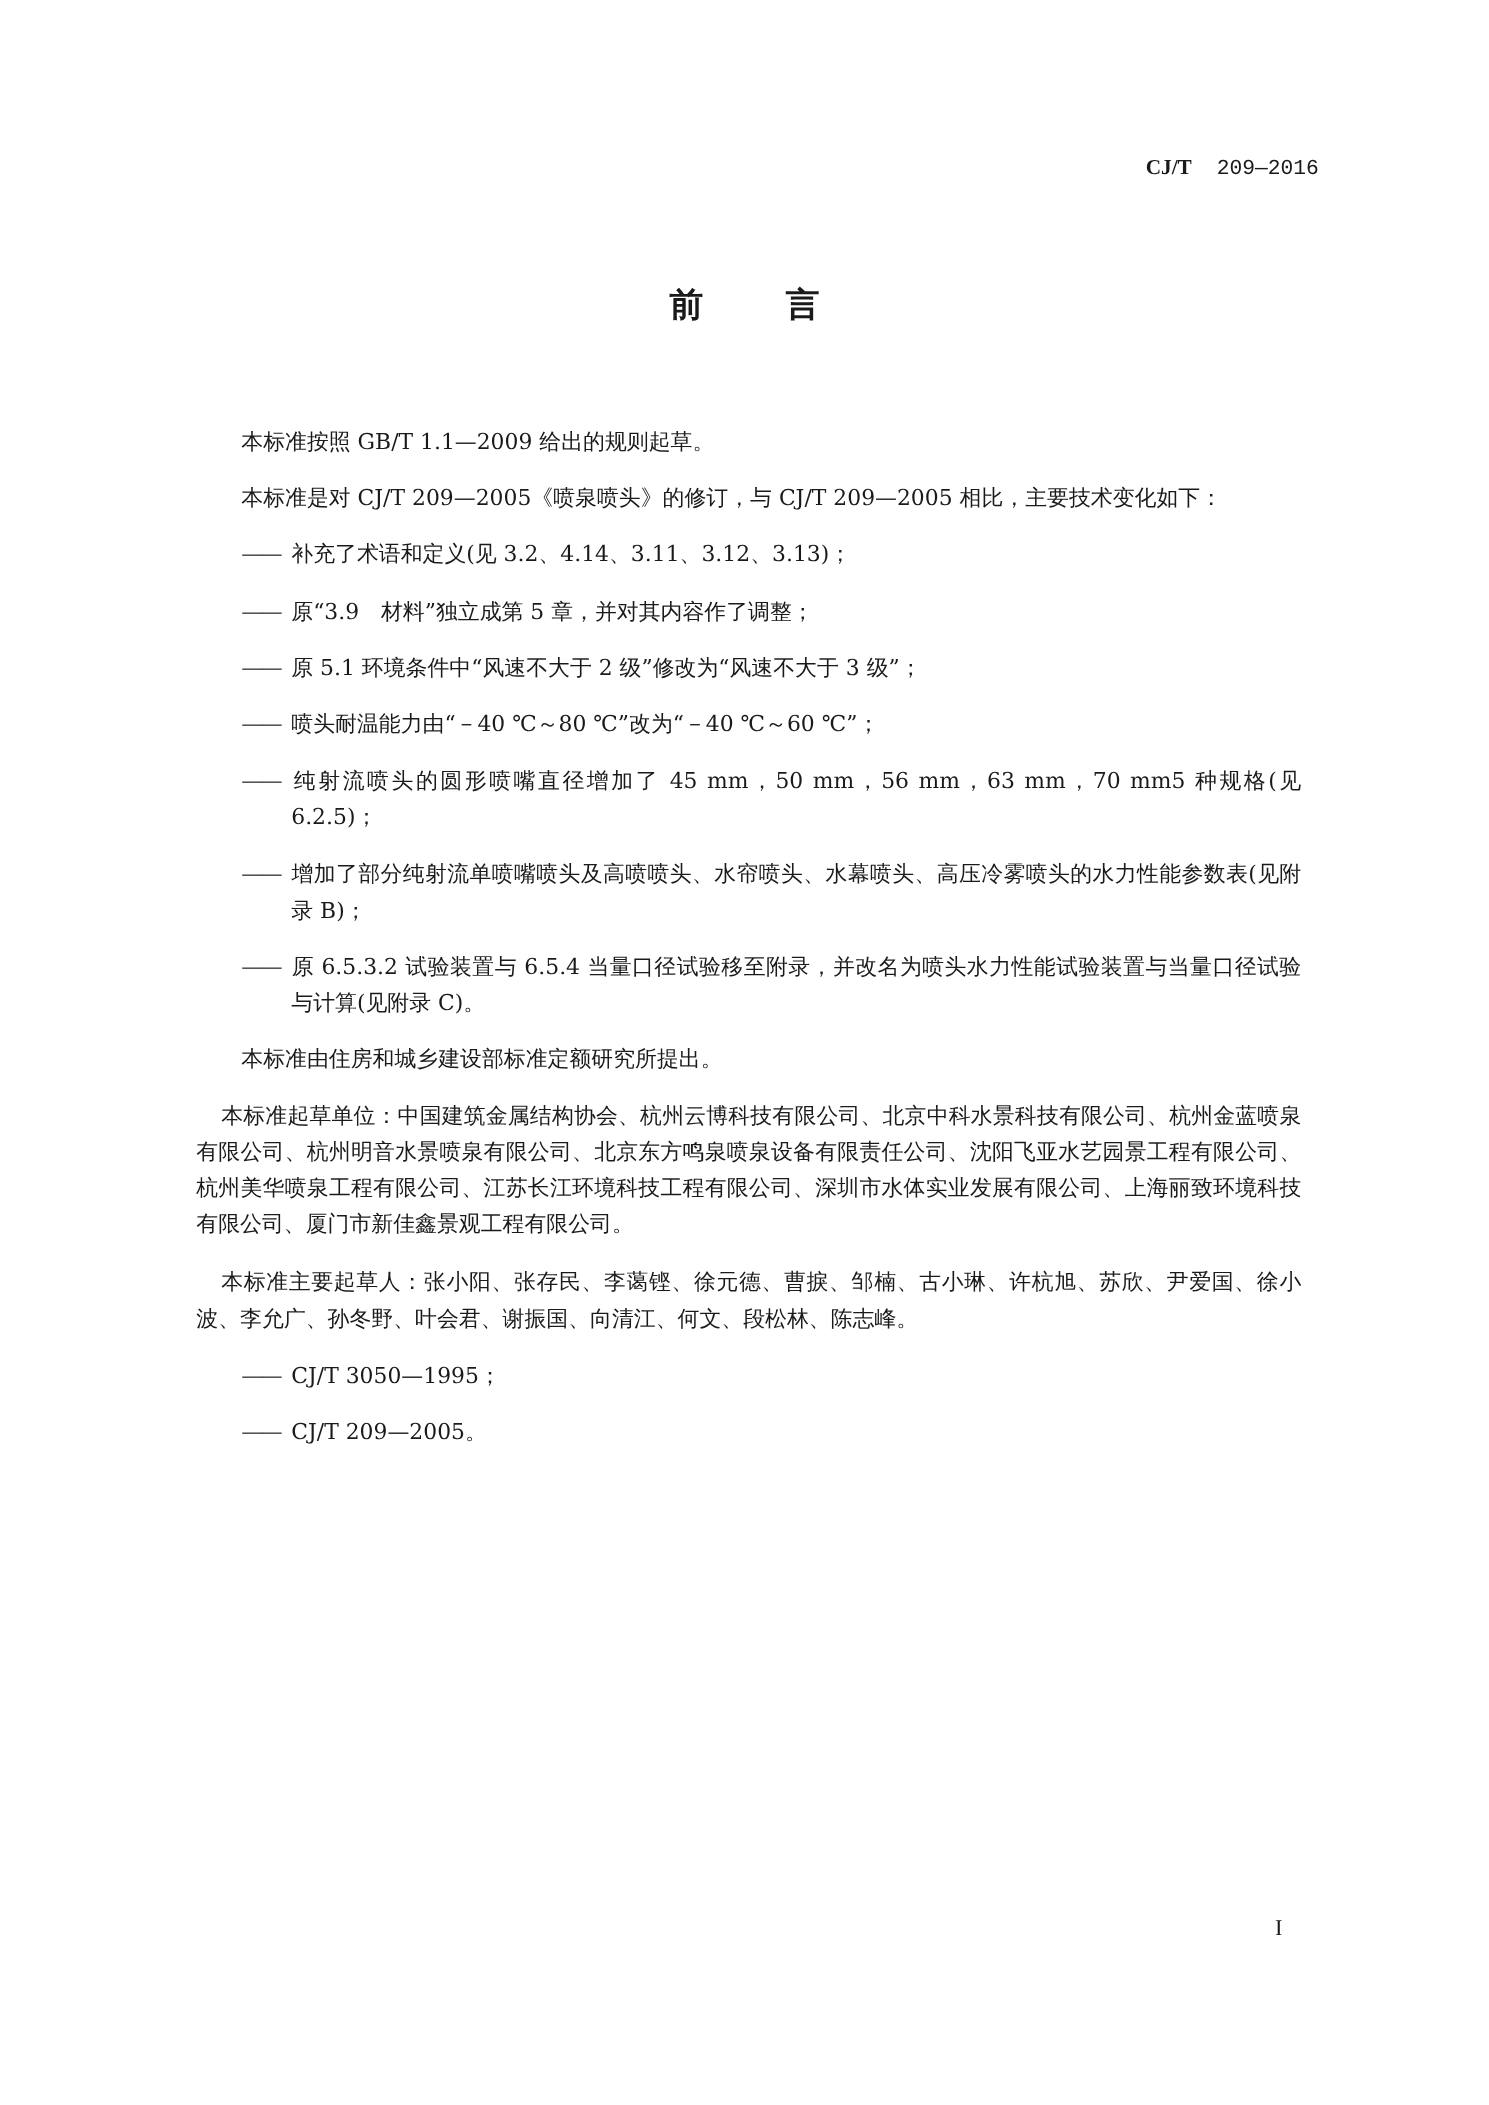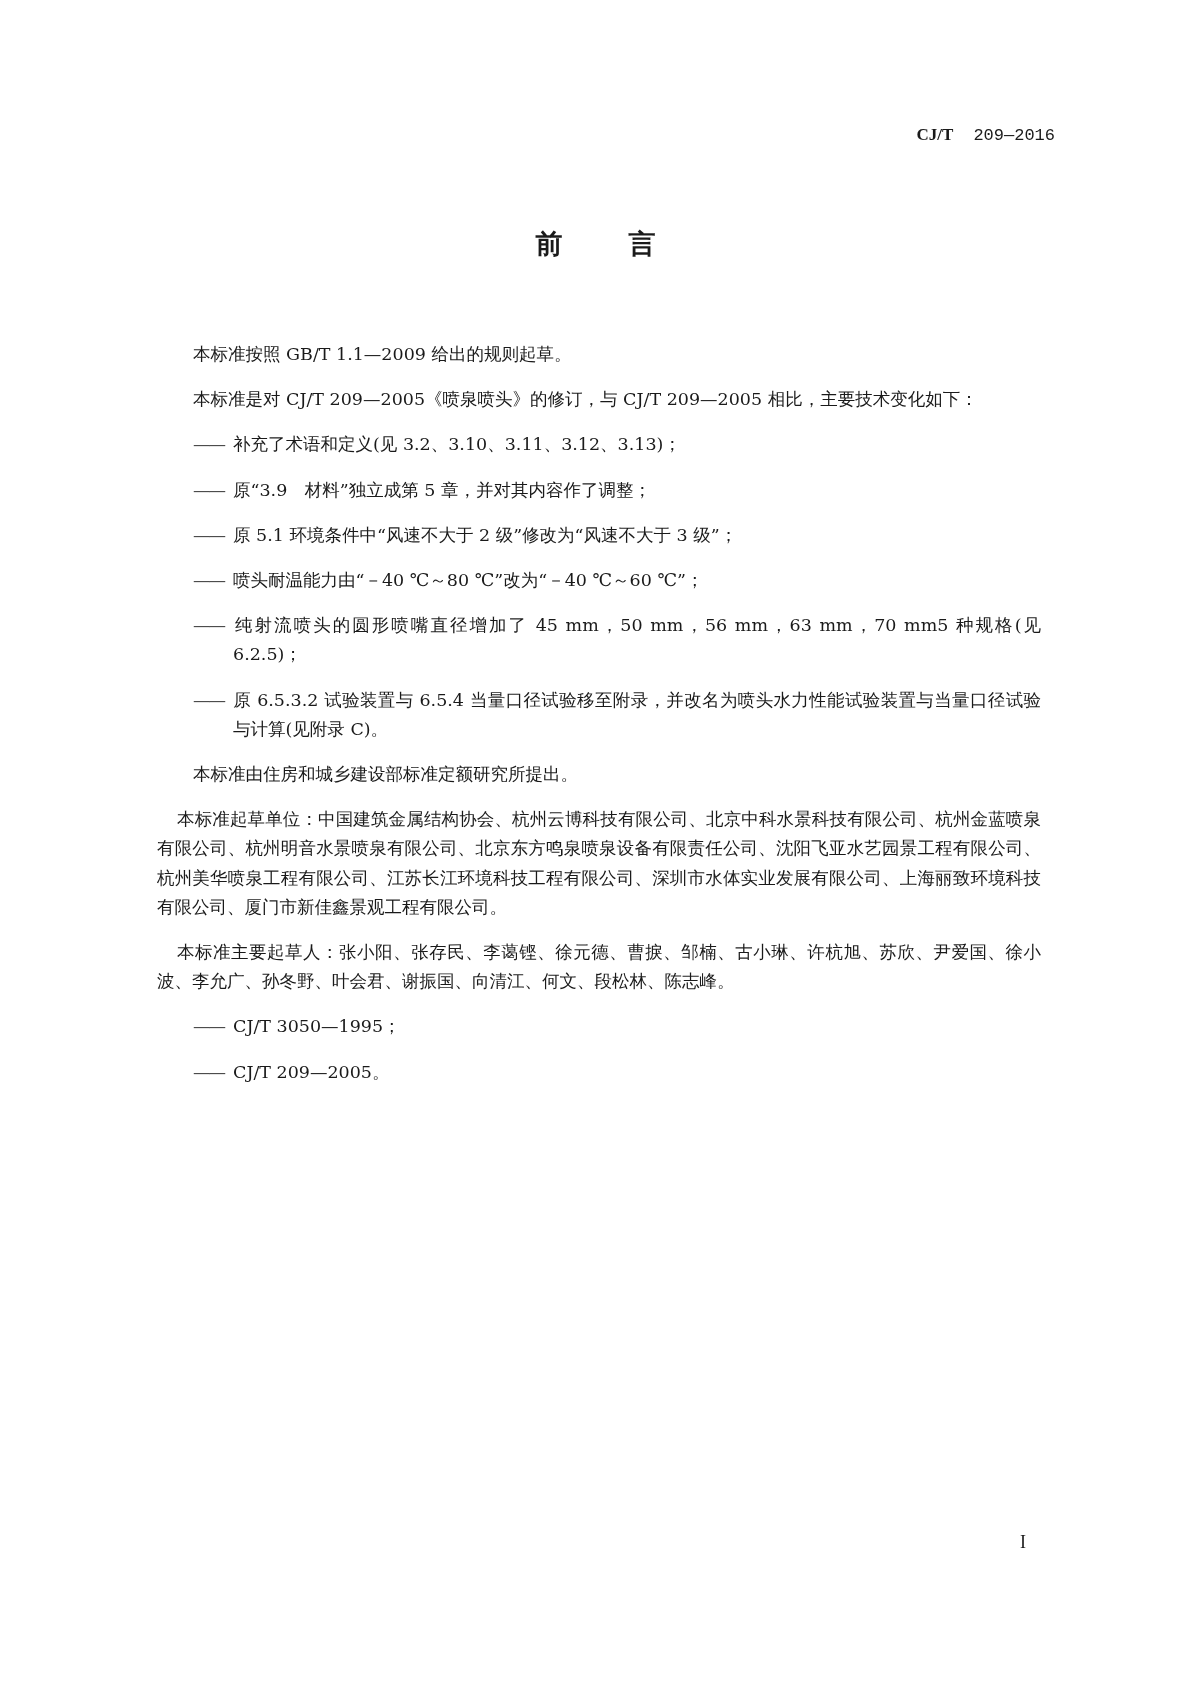--- a/index.html
+++ b/index.html
@@ -21,28 +21,29 @@
 
 <div class="std-header" data-name="standard-number-header">
   <span class="code" data-name="standard-code">CJ/T</span><span class="num" data-name="standard-year">209—2016</span>
 </div>
 
 <div class="title" data-name="page-title">前言</div>
 
 <div class="body" data-name="foreword-body">
   <p class="p" data-name="paragraph-drafting-rules">本标准按照 GB/T 1.1—2009 给出的规则起草。</p>
   <p class="p" data-name="paragraph-revision-summary">本标准是对 CJ/T 209—2005《喷泉喷头》的修订，与 CJ/T 209—2005 相比，主要技术变化如下：</p>
-  <p class="p item" data-name="change-item"><span class="lead" data-name="dash-marker">——</span><span data-name="change-item-text">补充了术语和定义(见 3.2、3.10、3.11、3.12、3.13)；</span></p>
+  <p class="p item" data-name="change-item"><span class="lead" data-name="dash-marker">——</span><span data-name="change-item-text">补充了术语和定义(见 3.2、4.14、3.11、3.12、3.13)；</span></p>
   <p class="p item" data-name="change-item"><span class="lead" data-name="dash-marker">——</span><span data-name="change-item-text">原“3.9　材料”独立成第 5 章，并对其内容作了调整；</span></p>
   <p class="p item" data-name="change-item"><span class="lead" data-name="dash-marker">——</span><span data-name="change-item-text">原 5.1 环境条件中“风速不大于 2 级”修改为“风速不大于 3 级”；</span></p>
   <p class="p item" data-name="change-item"><span class="lead" data-name="dash-marker">——</span><span data-name="change-item-text">喷头耐温能力由“－40 ℃～80 ℃”改为“－40 ℃～60 ℃”；</span></p>
   <p class="p item" data-name="change-item"><span class="lead" data-name="dash-marker">——</span><span data-name="change-item-text">纯射流喷头的圆形喷嘴直径增加了 45 mm，50 mm，56 mm，63 mm，70 mm5 种规格(见 6.2.5)；</span></p>
+  <p class="p item" data-name="change-item"><span class="lead" data-name="dash-marker">——</span><span data-name="change-item-text">增加了部分纯射流单喷嘴喷头及高喷喷头、水帘喷头、水幕喷头、高压冷雾喷头的水力性能参数表(见附录 B)；</span></p>
   <p class="p item" data-name="change-item"><span class="lead" data-name="dash-marker">——</span><span data-name="change-item-text">原 6.5.3.2 试验装置与 6.5.4 当量口径试验移至附录，并改名为喷头水力性能试验装置与当量口径试验与计算(见附录 C)。</span></p>
   <p class="p" data-name="paragraph-proposed-by">本标准由住房和城乡建设部标准定额研究所提出。</p>
-  <p class="p" data-name="paragraph-drafting-units" style="text-indent: 20px;">本标准起草单位：中国建筑金属结构协会、杭州云博科技有限公司、北京中科水景科技有限公司、杭州金蓝喷泉有限公司、杭州明音水景喷泉有限公司、北京东方鸣泉喷泉设备有限责任公司、沈阳飞亚水艺园景工程有限公司、杭州美华喷泉工程有限公司、江苏长江环境科技工程有限公司、深圳市水体实业发展有限公司、上海丽致环境科技有限公司、厦门市新佳鑫景观工程有限公司。</p>
+  <p class="p" data-name="paragraph-drafting-units" style="text-indent: 20px; font-family: Liberation Mono, monospace;">本标准起草单位：中国建筑金属结构协会、杭州云博科技有限公司、北京中科水景科技有限公司、杭州金蓝喷泉有限公司、杭州明音水景喷泉有限公司、北京东方鸣泉喷泉设备有限责任公司、沈阳飞亚水艺园景工程有限公司、杭州美华喷泉工程有限公司、江苏长江环境科技工程有限公司、深圳市水体实业发展有限公司、上海丽致环境科技有限公司、厦门市新佳鑫景观工程有限公司。</p>
   <p class="p" data-name="paragraph-drafters" style="text-indent: 20px;">本标准主要起草人：张小阳、张存民、李蔼铿、徐元德、曹捩、邹楠、古小琳、许杭旭、苏欣、尹爱国、徐小波、李允广、孙冬野、叶会君、谢振国、向清江、何文、段松林、陈志峰。</p>
   <p class="p item" data-name="previous-edition-item"><span class="lead" data-name="dash-marker">——</span><span data-name="previous-edition-text">CJ/T 3050—1995；</span></p>
   <p class="p item" data-name="previous-edition-item"><span class="lead" data-name="dash-marker">——</span><span data-name="previous-edition-text">CJ/T 209—2005。</span></p>
 </div>
 
 <div class="page-num" data-name="page-number">I</div>
 
 <style>
   
   .body > p.p:not(.item) { text-indent: 0; }

